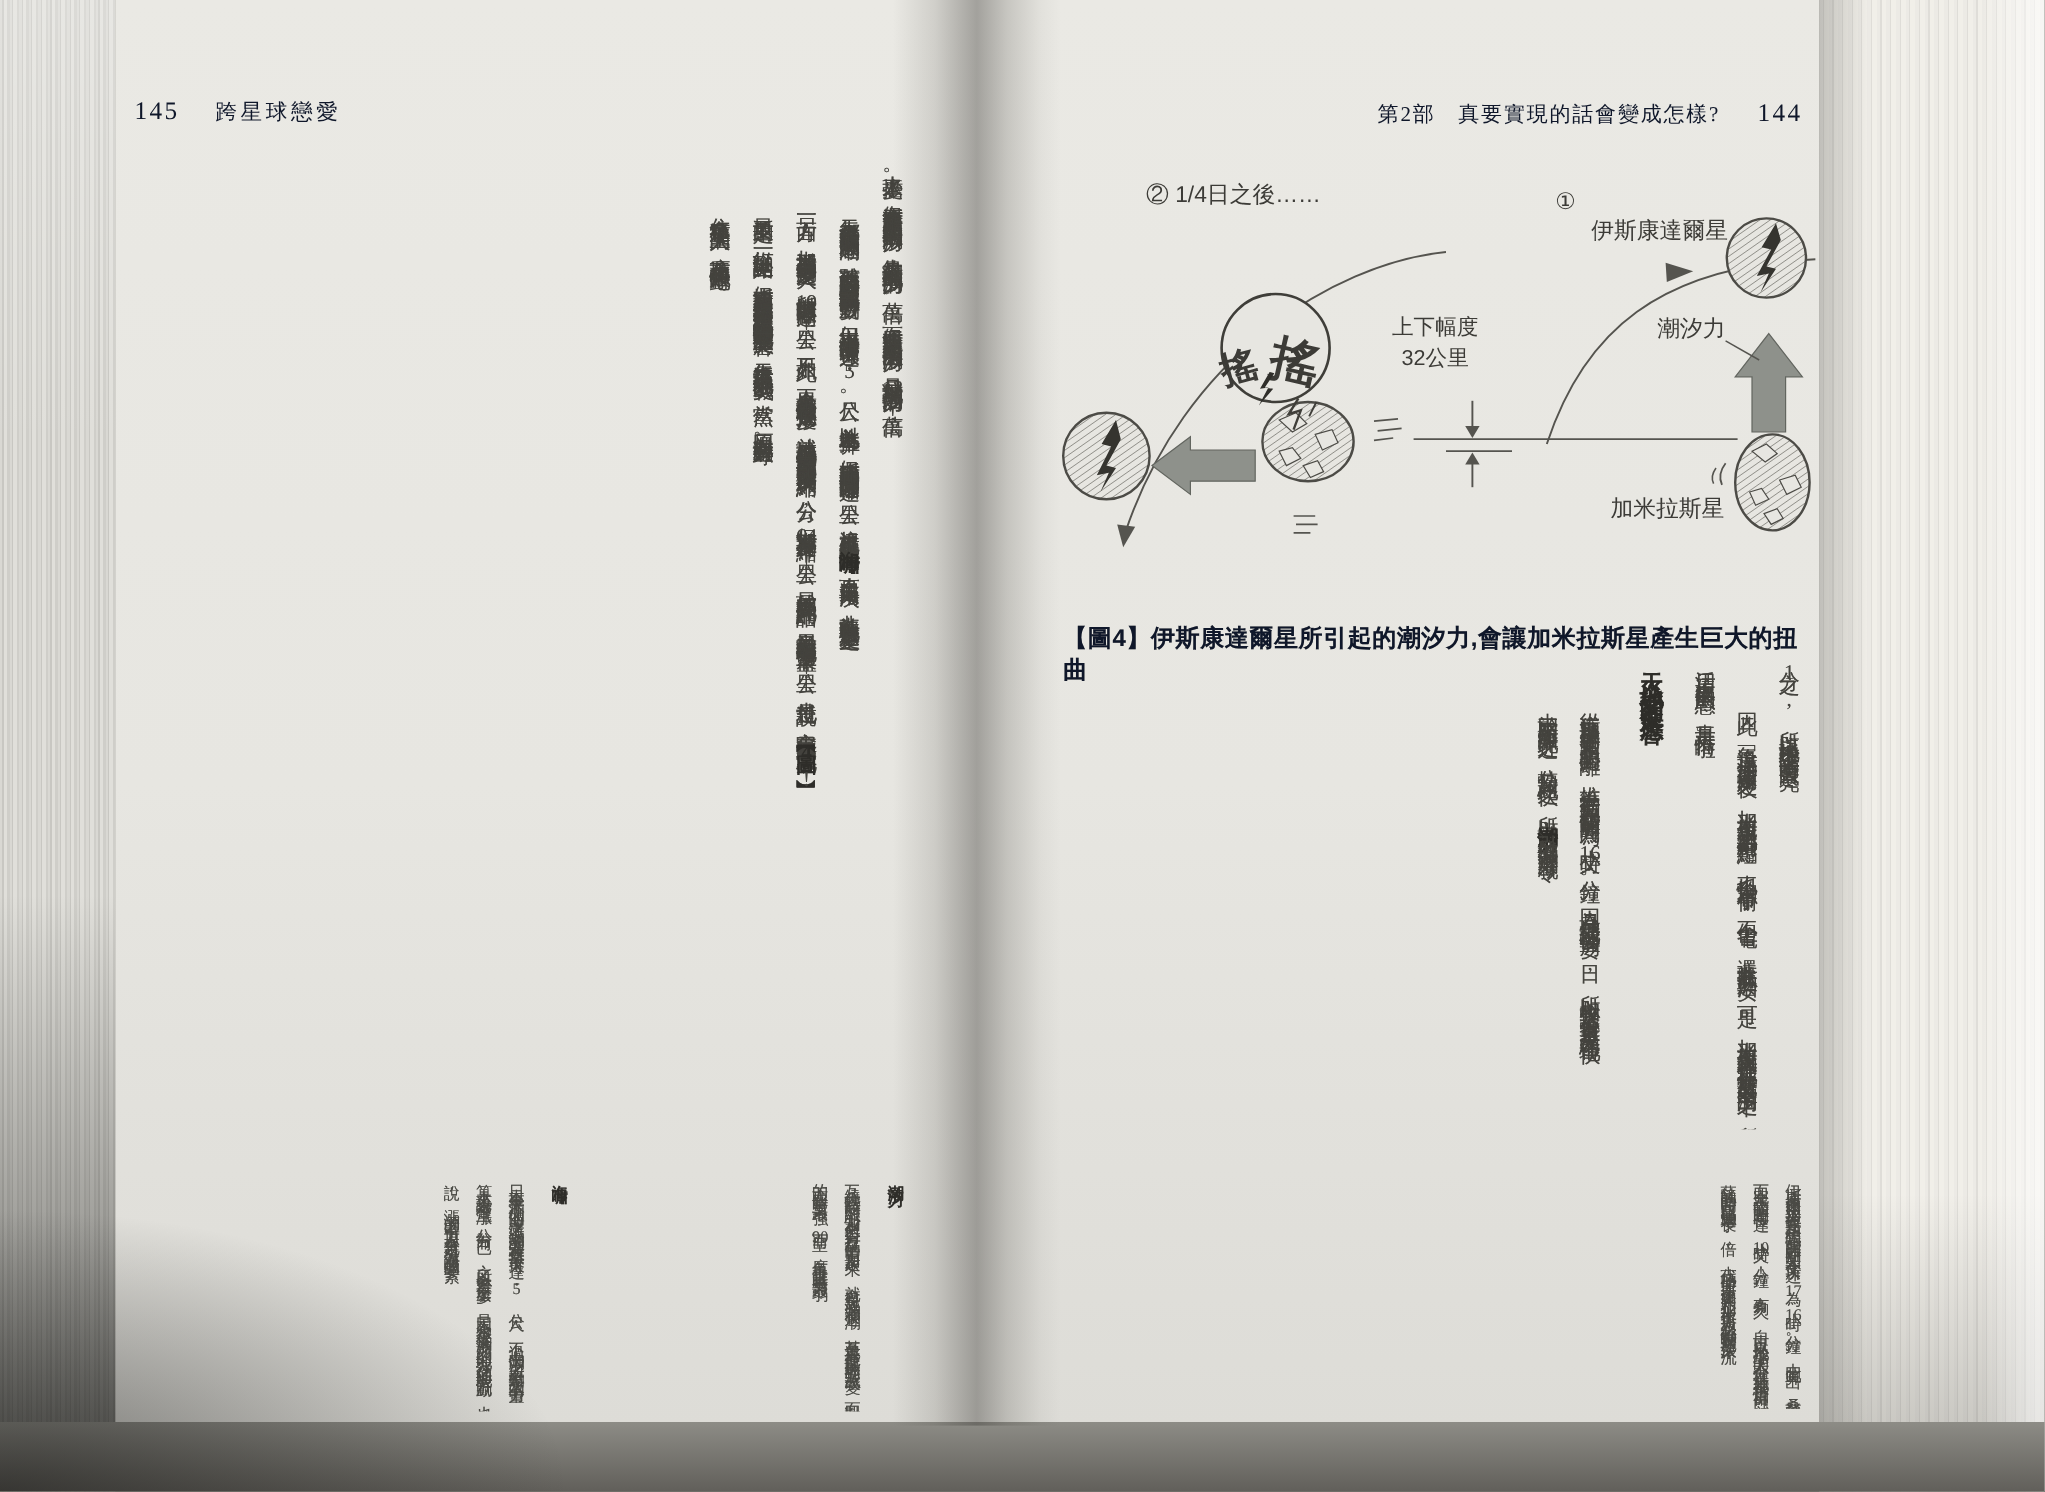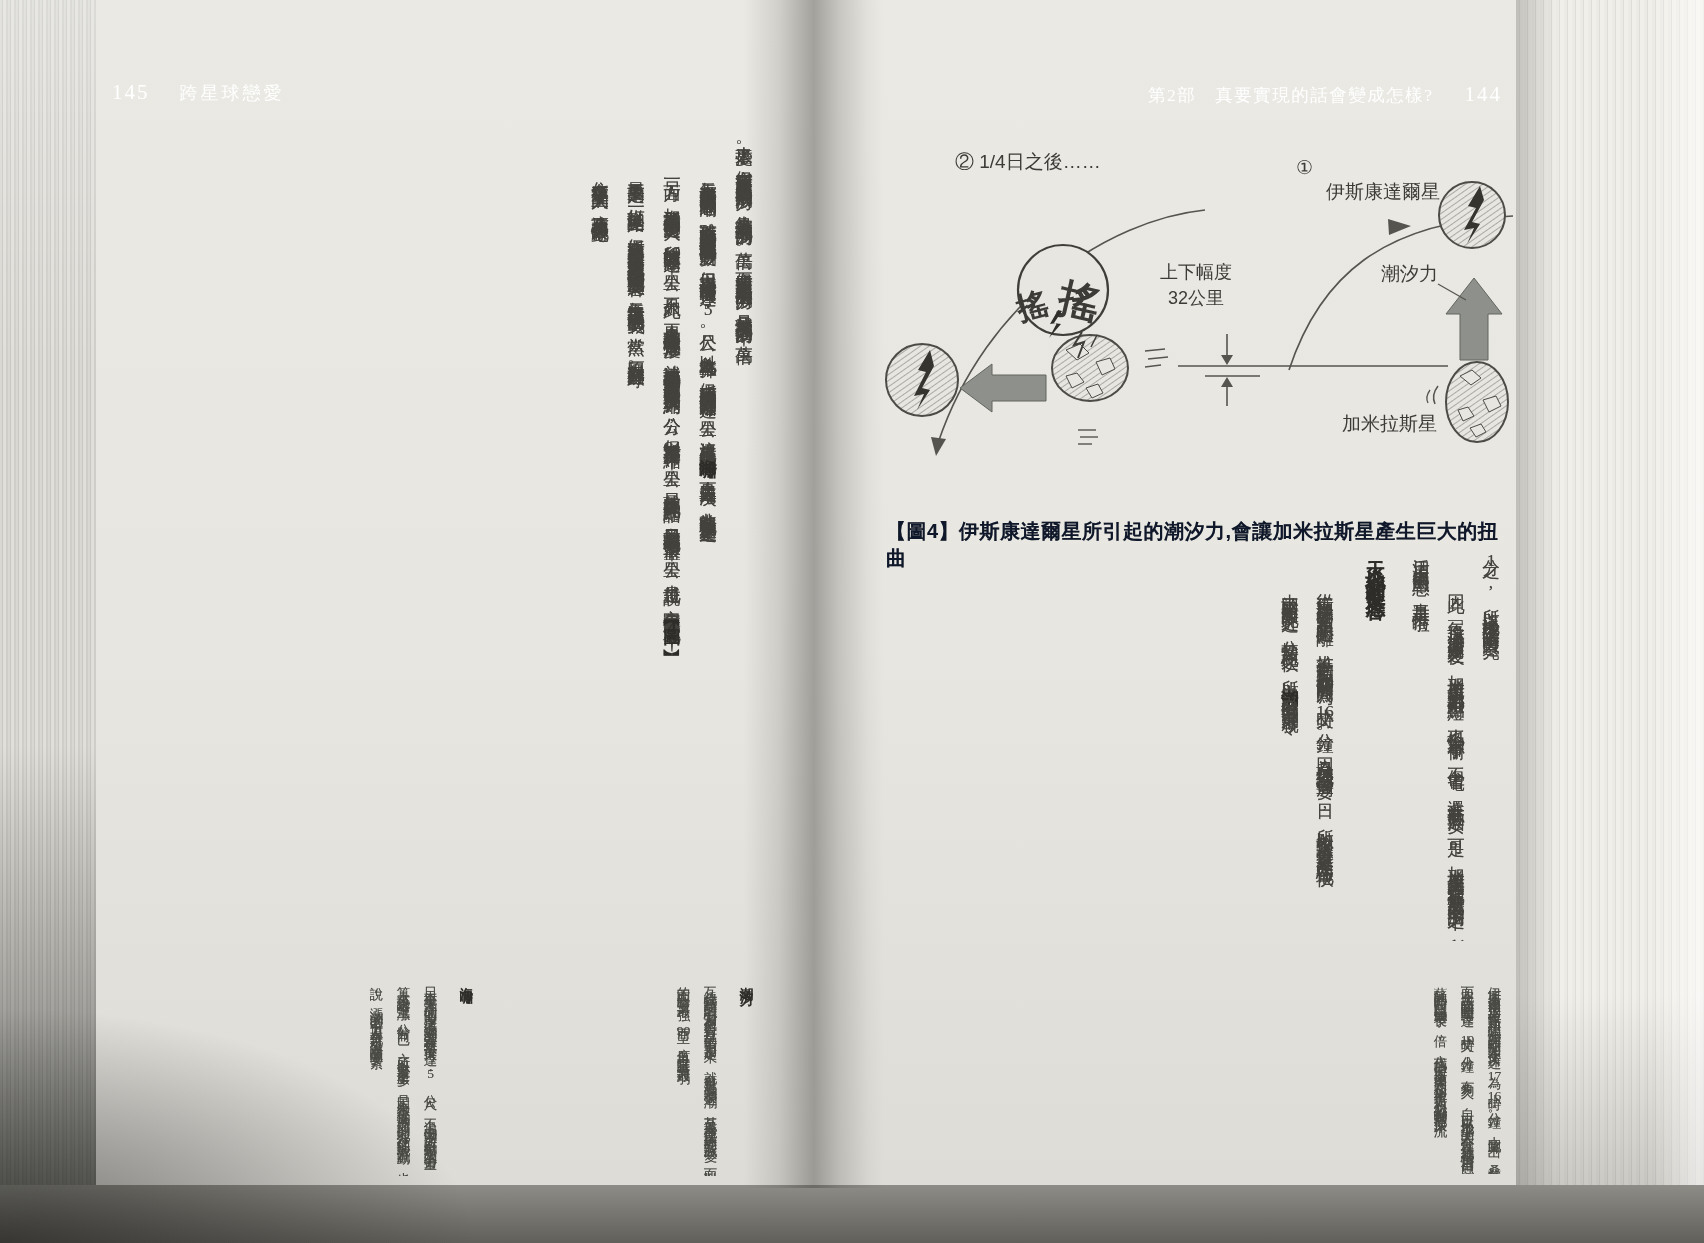--- a/index.html
+++ b/index.html
@@ -17,21 +17,21 @@
   .fore-edge-right::after{content:"";position:absolute;inset:0;
          background:linear-gradient(90deg,rgba(90,90,85,.30) 0,rgba(0,0,0,0) 22%,rgba(0,0,0,0) 72%,rgba(255,255,255,.55) 96%),
                     linear-gradient(180deg,rgba(0,0,0,0) 80%,rgba(40,40,36,.25) 100%);}
   .desk{position:absolute;left:0;top:1185px;width:100%;height:58px;z-index:5;
          background:linear-gradient(180deg,#8d8c86,#615f5a);}
   .gutter-shadow{position:absolute;left:744px;top:0;width:140px;height:1188px;z-index:6;pointer-events:none;
          background:linear-gradient(90deg,rgba(74,72,66,0) 0%,rgba(74,72,66,.16) 25%,rgba(64,62,58,.42) 50%,rgba(74,72,66,.22) 68%,rgba(74,72,66,.05) 88%,rgba(74,72,66,0) 100%);}
   .shadow-bl{position:absolute;left:0;top:975px;width:540px;height:268px;z-index:7;pointer-events:none;
          background:radial-gradient(ellipse at 0% 100%,rgba(20,20,18,.55),rgba(20,20,18,0) 62%);}
   
-  .hdr{position:absolute;z-index:2;color:#ffffff;}
+  .hdr{position:absolute;z-index:2;color:#0f172a;}
   .hdr-left{left:112px;top:80px;display:flex;align-items:baseline;gap:30px;}
   .hdr-left .num{font-size:21px;letter-spacing:2px;}
   .hdr-left .ttl{font-size:18px;letter-spacing:3px;}
   .hdr-right{left:1100px;top:82px;width:408px;display:flex;justify-content:flex-start;align-items:baseline;gap:31px;}
   .hdr-right .ttl{font-size:17.5px;letter-spacing:1.5px;margin-left:48px;}
   .hdr-right .num{font-size:21px;letter-spacing:2px;}
   
   .vtext{writing-mode:vertical-rl;text-orientation:upright;position:absolute;z-index:3;
          color:#44433e;text-shadow:0 0 .5px rgba(70,70,64,.55);overflow:hidden;}
   .vtext p{margin:0;text-indent:2em;}

